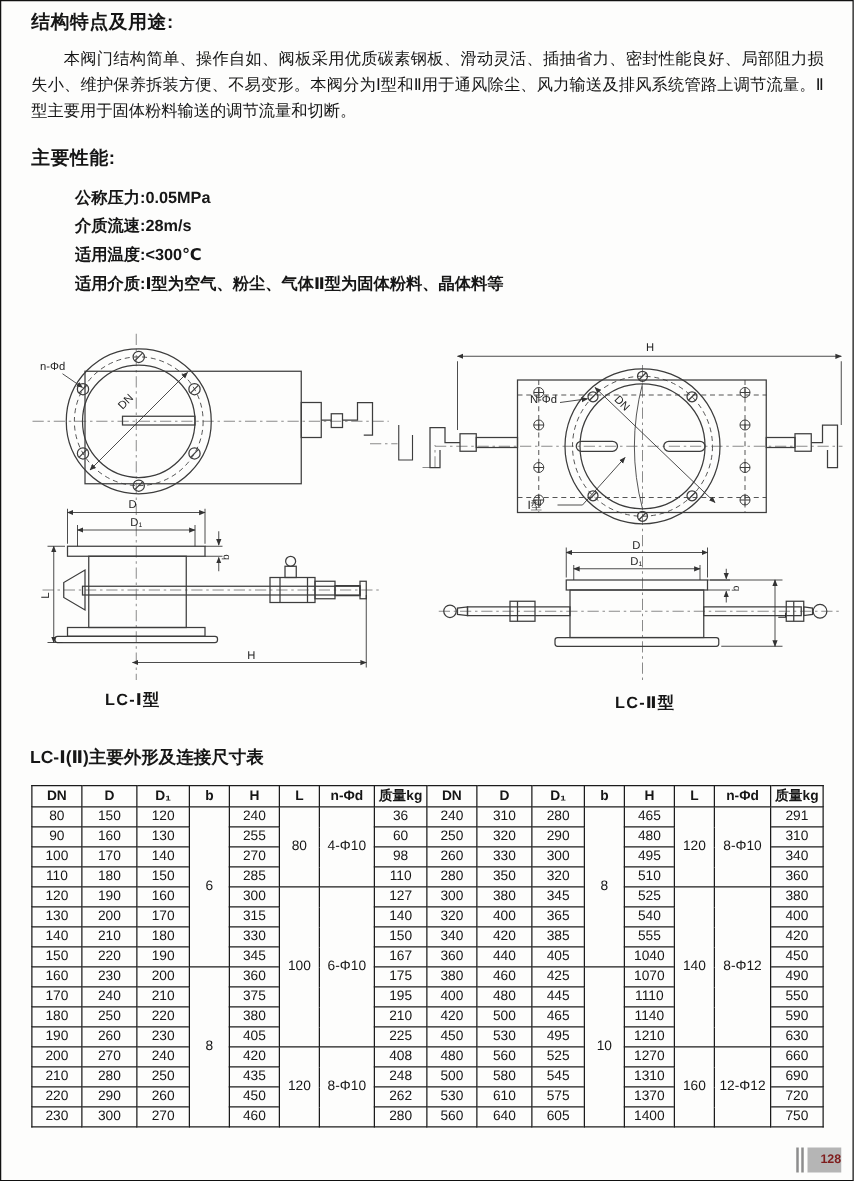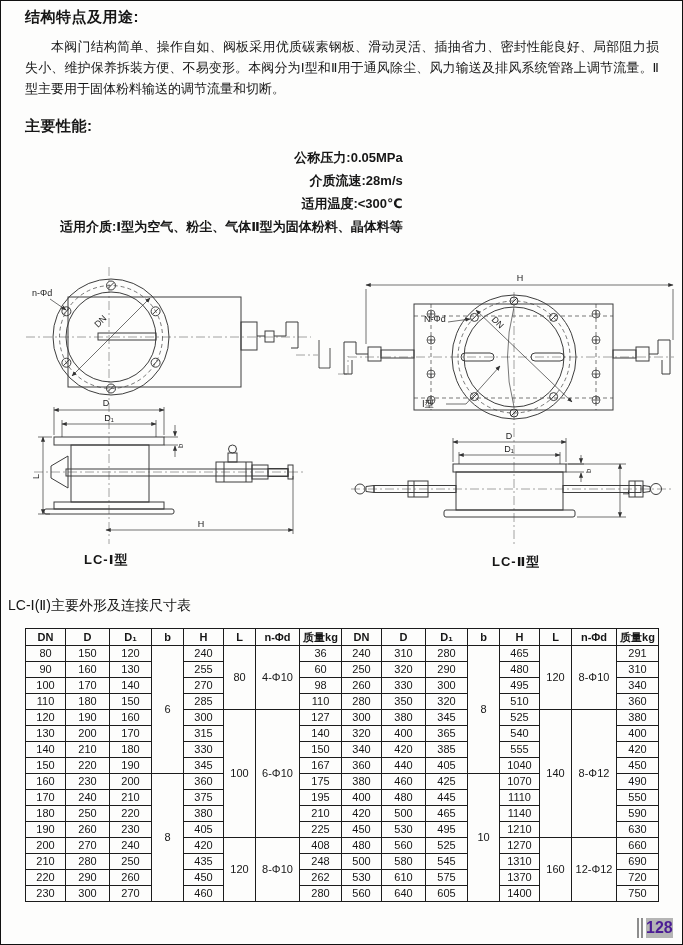--- a/index.html
+++ b/index.html
@@ -11,45 +11,45 @@
   .frame{position:absolute;inset:0;border:1px solid #111;pointer-events:none;}
   .sec-title{position:absolute;left:25px;font-size:15px;font-weight:700;letter-spacing:.5px;}
   #sec1-title{top:8px;}
   #sec2-title{top:117px;}
   .body-text{
     position:absolute;left:25px;right:24px;top:36px;
     font-size:13px;line-height:21px;font-weight:400;
     text-align:justify;text-indent:2em;
   }
   .spec-list{position:absolute;left:60px;top:146px;font-size:13px;font-weight:600;}
-  .spec-line{height:23px;line-height:23px;text-align:right;}
+  .spec-line{height:23px;line-height:23px;}
   .drawing{position:absolute;top:252px;}
   #drawing-lc1{left:6px;}
   #drawing-lc2{left:336px;}
   .caption{position:absolute;font-size:13px;font-weight:600;letter-spacing:1px;width:110px;text-align:left;}
   #caption-lc1{left:84px;top:551px;}
   #caption-lc2{left:492px;top:553px;}
-  #table-title{position:absolute;left:8px;top:597px;font-size:14px;font-weight:400;}
+  #table-title{position:absolute;left:24px;top:597px;font-size:14px;font-weight:700;}
   #dim-table{
     position:absolute;left:25px;top:628px;width:633px;
     border-collapse:collapse;table-layout:fixed;
   }
   #dim-table th,#dim-table td{
     border:1px solid #1c1c1c;text-align:center;vertical-align:middle;
     font-size:11px;font-weight:500;padding:0;height:15px;line-height:15px;
     white-space:nowrap;overflow:hidden;
   }
   #dim-table th{height:16px;font-weight:600;font-size:11px;}
   .footer-bar{position:absolute;top:918px;width:2px;height:20px;background:#8d8d8d;}
   #footer-bar1{left:637px;}
   #footer-bar2{left:641px;}
   .page-num{
     position:absolute;left:646px;top:918px;width:27px;height:20px;
-    background:#b5b5b5;color:#4c1d95;font-size:16px;font-weight:700;
-    text-align:left;line-height:20px;
+    background:#b5b5b5;color:#7f1d1d;font-size:10px;font-weight:700;
+    text-align:right;line-height:20px;
   }
   svg text{font-family:"Liberation Sans","DejaVu Sans",sans-serif;font-size:9px;fill:#222;}
   svg .cap{font-size:8px;}
 </style>
 </head>
 <body>
 
 <div class="frame"></div>
 
 <div class="sec-title" id="sec1-title">结构特点及用途:</div>

